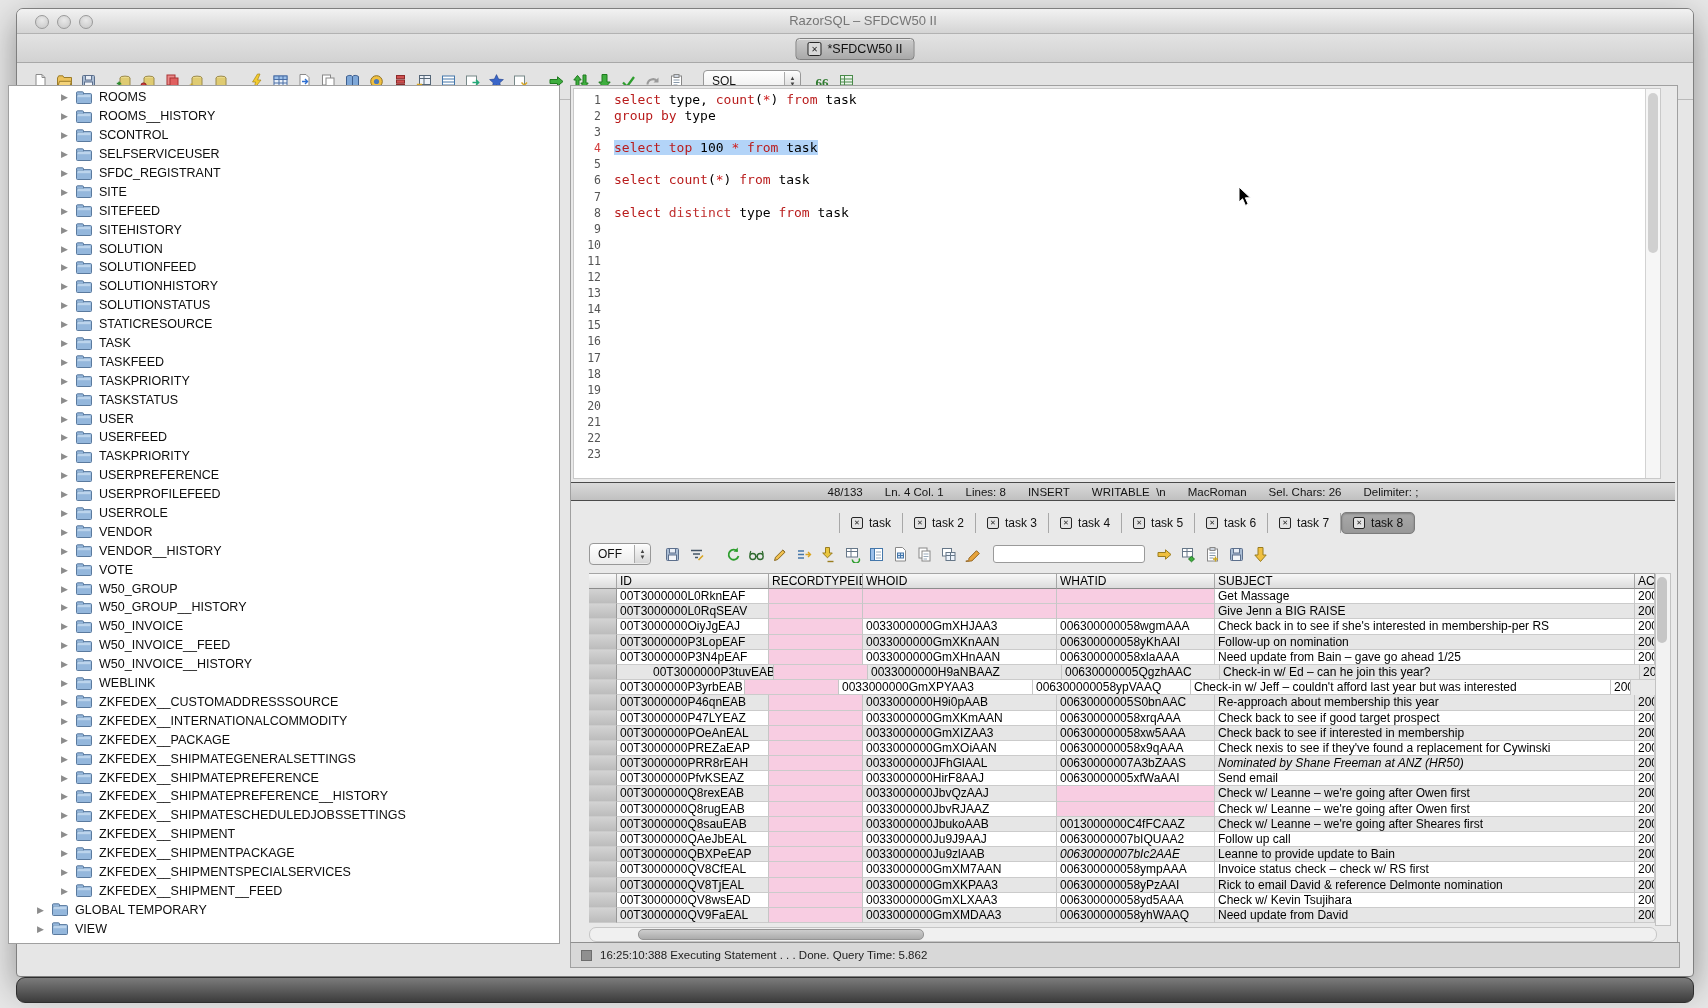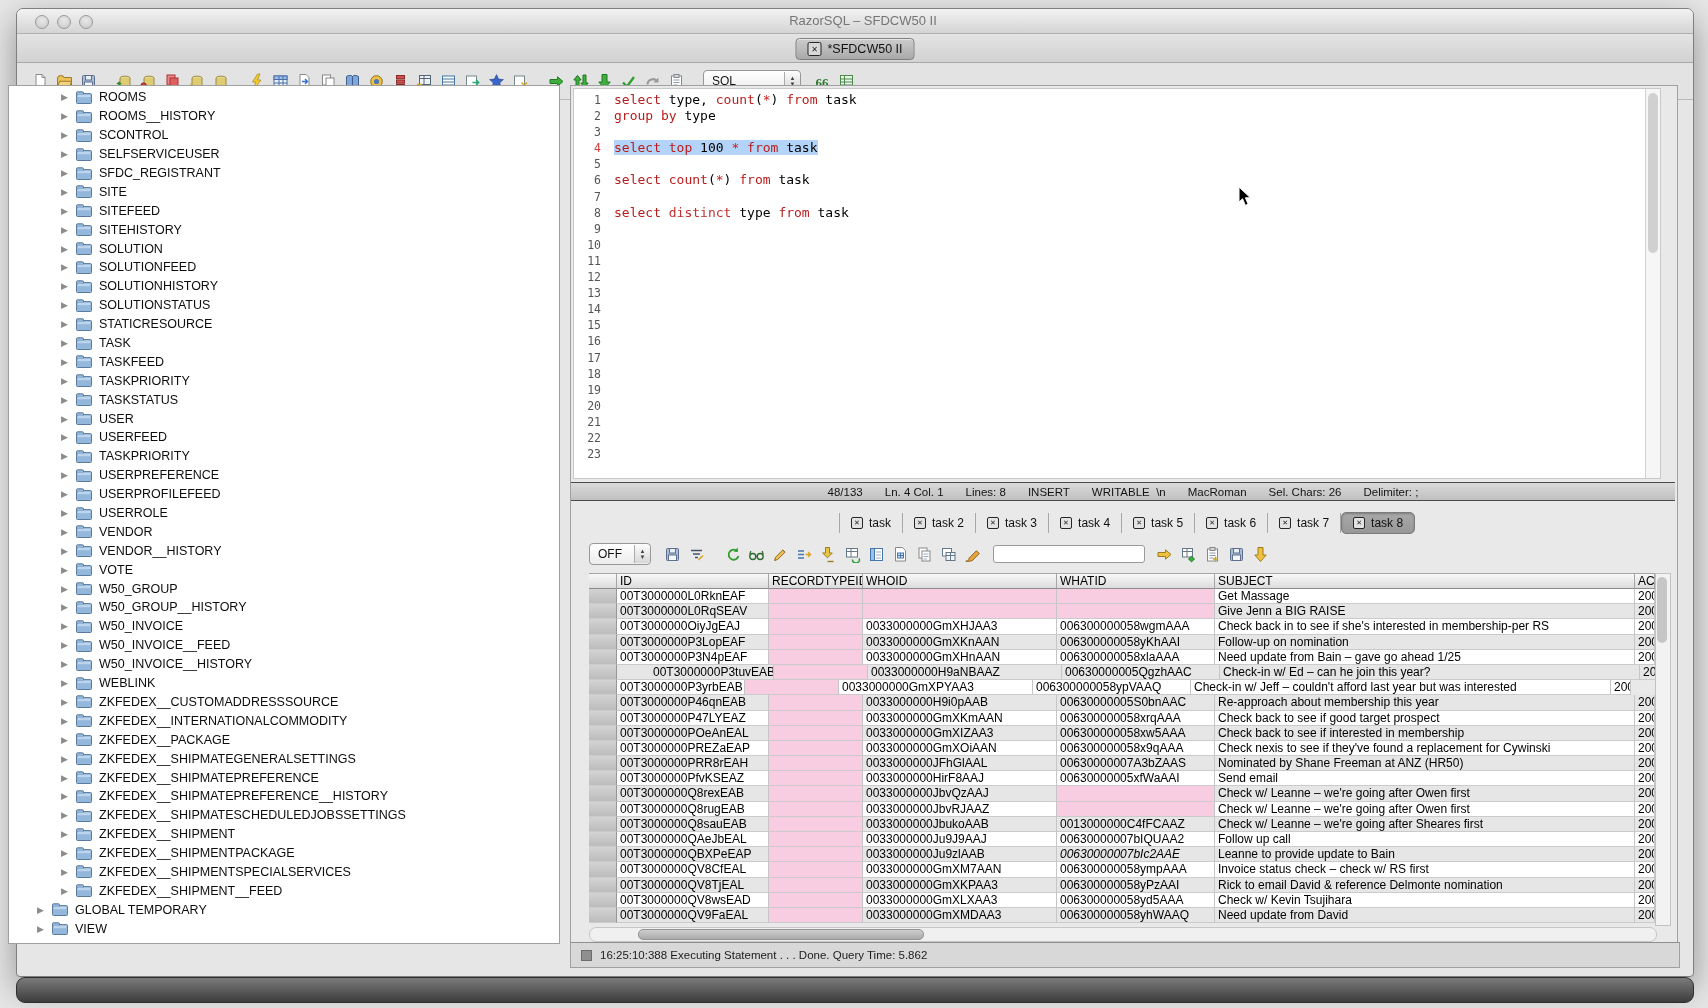--- a/index.html
+++ b/index.html
@@ -1158,21 +1158,21 @@
           <div class="gcell" style="width: 158px;">006300000058x9qAAA</div>
           <div class="gcell" style="width: 420px;">Check nexis to see if they've found a replacement for Cywinski</div>
           <div class="gcell" style="width: 20px;">200</div>
         </div>
         <div class="grow alt">
           <div class="gcell ncell" style="width: 28px;"></div>
           <div class="gcell" style="width: 152px;">00T3000000PRR8rEAH</div>
           <div class="gcell pink" style="width: 94px;"></div>
           <div class="gcell" style="width: 194px;">0033000000JFhGlAAL</div>
           <div class="gcell" style="width: 158px;">00630000007A3bZAAS</div>
-          <div class="gcell" style="width: 420px;">Nominated by Shane Freeman at ANZ (HR50)</div>
+          <div class="gcell" style="width: 420px; font-style: italic;">Nominated by Shane Freeman at ANZ (HR50)</div>
           <div class="gcell" style="width: 20px;">200</div>
         </div>
         <div class="grow">
           <div class="gcell ncell" style="width: 28px;"></div>
           <div class="gcell" style="width: 152px;">00T3000000PfvKSEAZ</div>
           <div class="gcell pink" style="width: 94px;"></div>
           <div class="gcell" style="width: 194px;">0033000000HirF8AAJ</div>
           <div class="gcell" style="width: 158px;">00630000005xfWaAAI</div>
           <div class="gcell" style="width: 420px;">Send email</div>
           <div class="gcell" style="width: 20px;">200</div>

